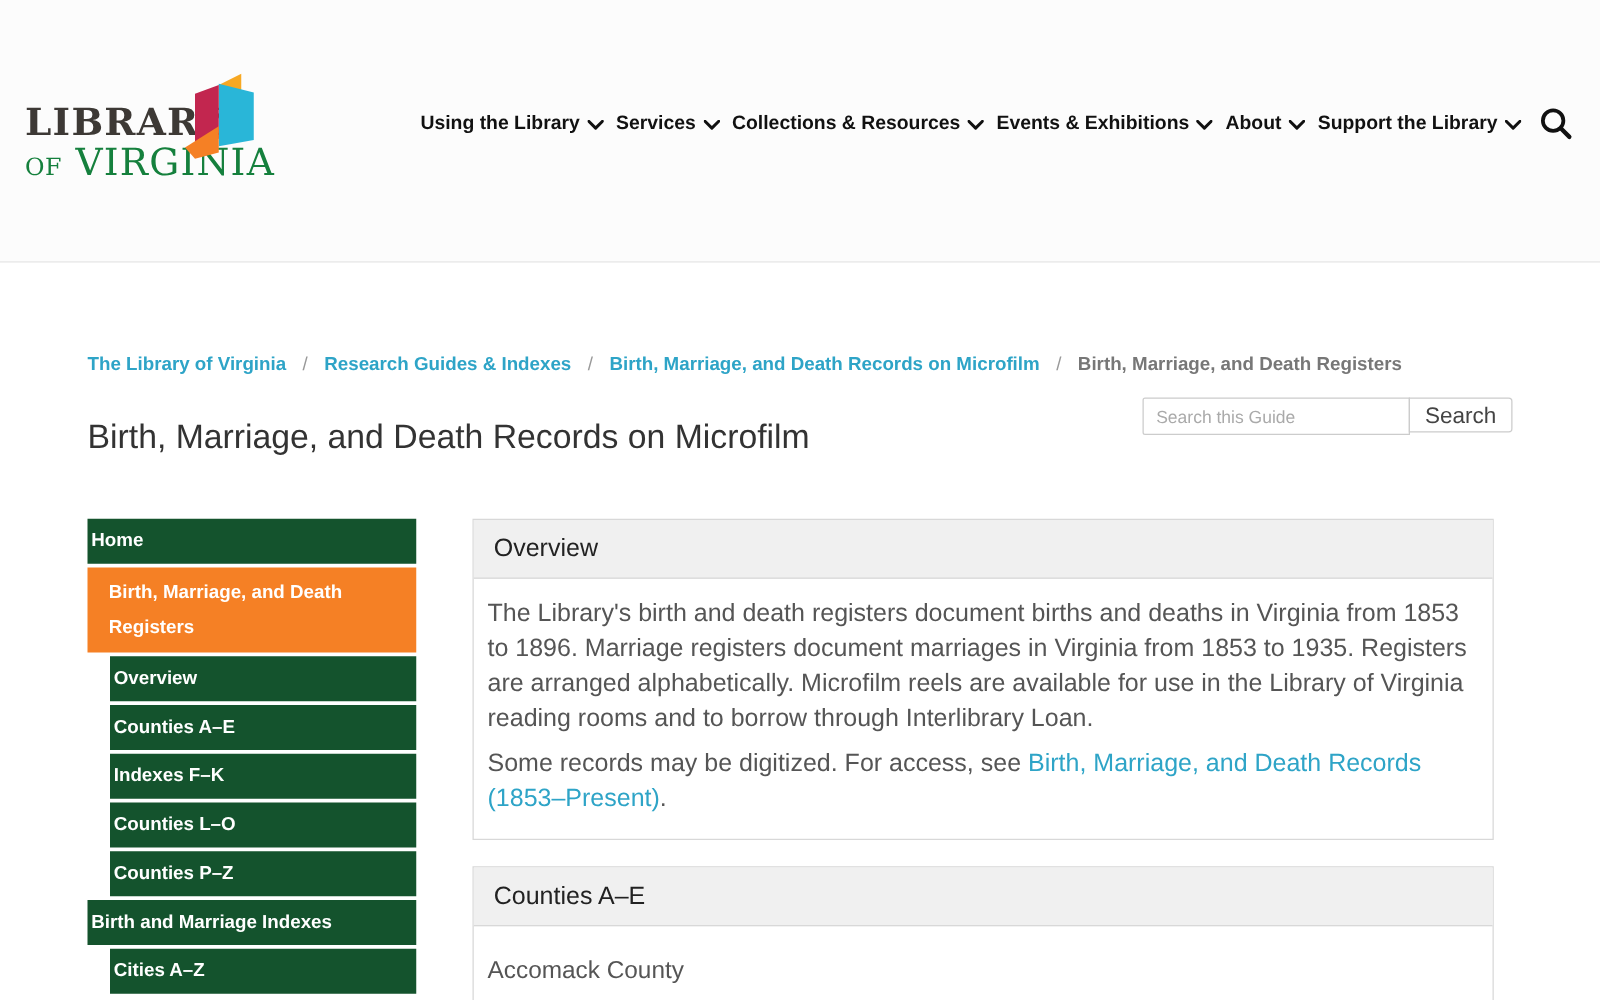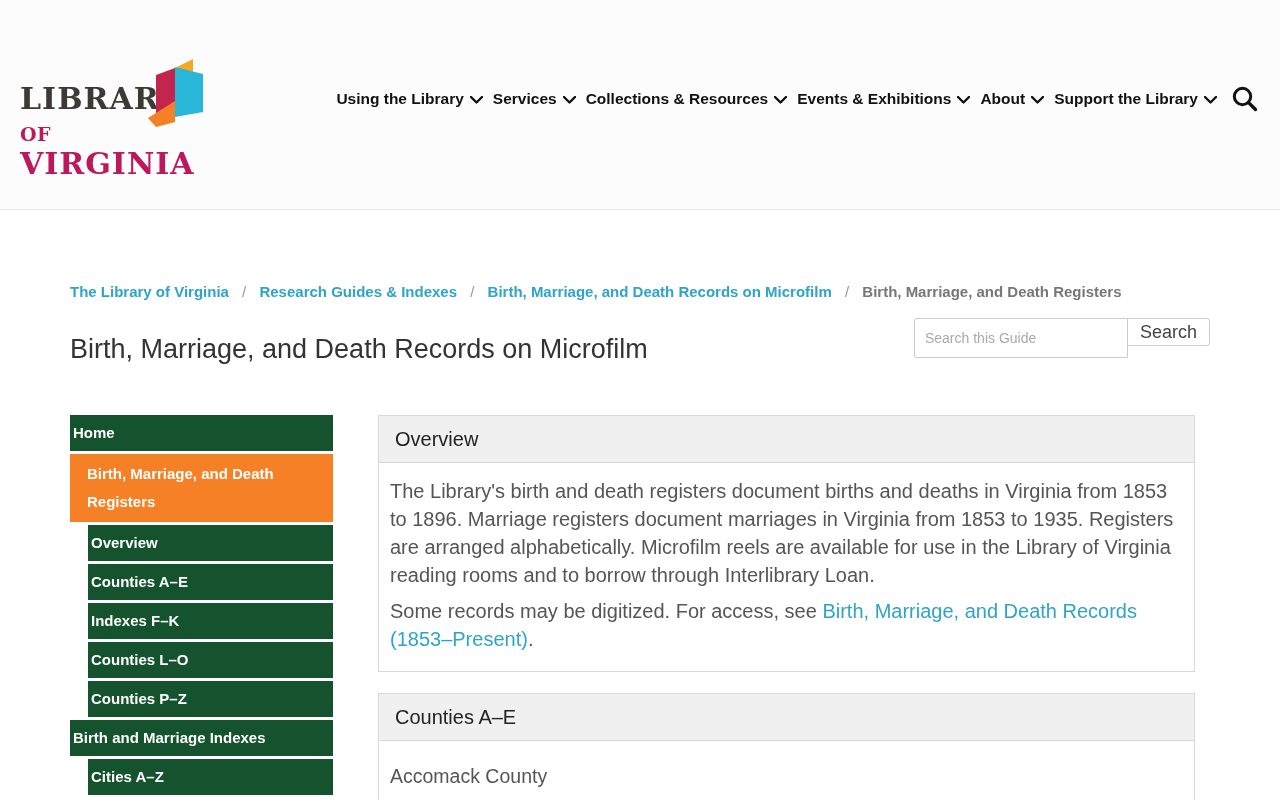--- a/index.html
+++ b/index.html
@@ -15,43 +15,43 @@
     background:#fcfcfc; border-bottom:1px solid #e6e6e6;
   }
   .logo { position:absolute; left:20px; top:60px; width:210px; height:86px; display:block; text-decoration:none; cursor:pointer; }
   .logo-l1 {
     position:absolute; left:0; top:24px;
     font-family:"DejaVu Serif", serif; font-weight:bold;
     font-size:30px; line-height:30px; color:#3d3935; letter-spacing:1px;
   }
   .logo-l2 {
     position:absolute; left:0; top:56px;
-    font-family:"DejaVu Serif", serif; font-weight:bold;
-    font-size:30px; line-height:30px; color:#be185d; letter-spacing:1px;
+    font-family:"DejaVu Serif", serif; font-weight:normal;
+    font-size:30px; line-height:30px; color:#15803d; letter-spacing:1px;
   }
   .logo-l2 .of { font-size:19px; letter-spacing:0.5px; }
   .logo-book { position:absolute; left:127px; top:-2px; }
 
   .primary-nav { position:absolute; right:22px; top:85px; display:flex; align-items:center; gap:10px; }
   .nav-item {
     display:flex; align-items:center; gap:6px; cursor:pointer; text-decoration:none;
     font-size:15.5px; font-weight:700; color:#111; white-space:nowrap;
   }
   .chev { margin-top:3px; }
   .nav-search { background:none; border:none; cursor:pointer; margin-left:4px; display:flex; align-items:center; }
 
   
   .breadcrumb { position:absolute; left:70px; top:283px; font-size:15px; font-weight:700; }
   .breadcrumb a { color:#2ea4c7; text-decoration:none; cursor:pointer; }
   .breadcrumb .sep { color:#999; font-weight:400; margin:0 9px; }
   .breadcrumb .current { color:#777; }
 
   .guide-search { position:absolute; top:318px; right:70px; display:flex; }
   .guide-search input {
-    width:214px; height:40px; border:1px solid #ccc; background:#fff;
+    width:214px; height:30px; border:1px solid #ccc; background:#fff;
     padding:0 10px; font-size:14px; color:#444; font-family:"Liberation Sans", sans-serif;
     border-radius:2px 0 0 2px; outline:none;
   }
   .guide-search input::placeholder { color:#aaa; }
   .guide-search button {
     height:28px; padding:0 12px; margin-left:-1px; cursor:pointer;
     border:1px solid #ccc; background:#fff; color:#444; font-size:18px;
     font-family:"Liberation Sans", sans-serif; border-radius:0 3px 3px 0;
   }
 

